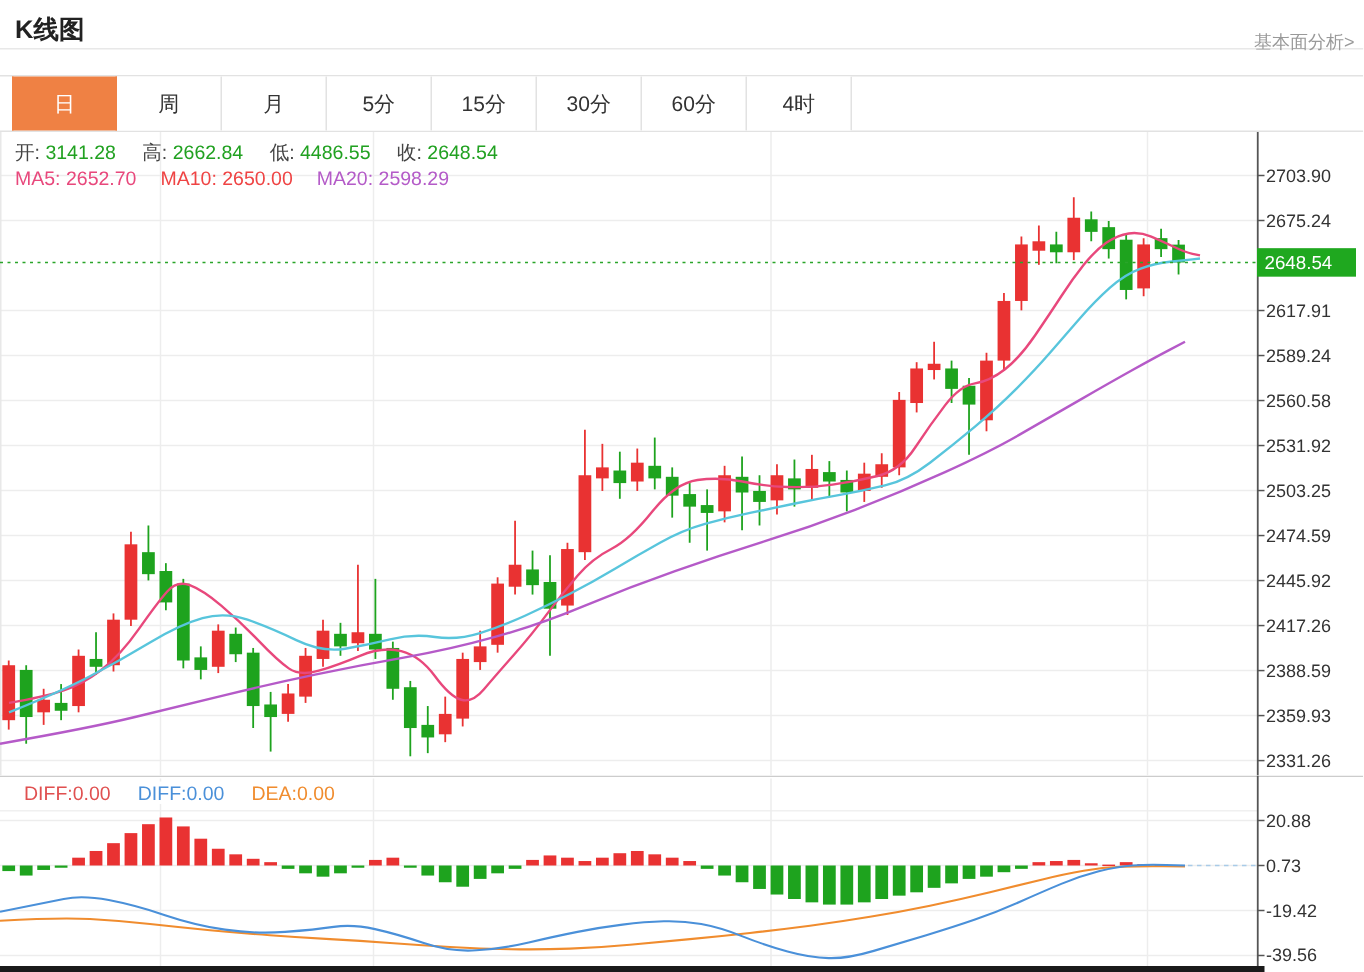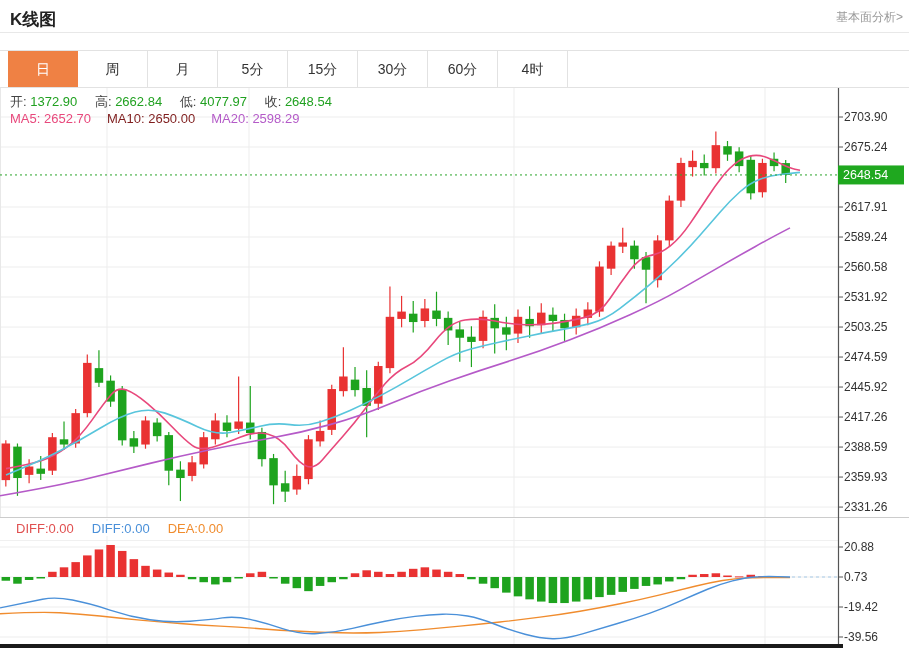--- a/index.html
+++ b/index.html
@@ -3,36 +3,36 @@
 <meta charset="utf-8">
 <style>
   * { margin:0; padding:0; box-sizing:border-box; }
   html,body { background:#fff; }
   .app {
     position:relative; width:909px; height:648px; background:#fff;
     font-family:"Liberation Sans", sans-serif; overflow:hidden;
   }
   .header { height:33px; border-bottom:1px solid #e8e8e8; position:relative; }
   .title { position:absolute; left:10px; top:8px; font-size:17px; font-weight:bold; color:#222; }
-  .hlink { position:absolute; right:6px; top:9px; font-size:12px; color:#999; text-decoration:none; cursor:pointer; }
+  .hlink { position:absolute; right:6px; top:20px; font-size:12px; color:#999; text-decoration:none; cursor:pointer; }
   .tabs { margin-top:17px; height:38px; border-top:1px solid #e2e2e2; border-bottom:1px solid #e2e2e2;
           display:flex; padding-left:8px; }
   .tab { width:70px; height:36px; line-height:36px; text-align:center; font-size:14px; color:#333;
          border-right:1px solid #e2e2e2; background:#fff; cursor:pointer; }
   .tab:first-child { border-left:1px solid #e2e2e2; }
   .tab.active { background:#ef8144; color:#fff; border-color:#ef8144; }
   .chart-wrap { position:relative; width:909px; height:429px; }
   .macd-wrap  { position:relative; width:909px; height:131px; }
   svg { display:block; }
   .legend1 { position:absolute; left:10px; top:5px; font-size:13px; white-space:nowrap; }
   .legend2 { position:absolute; left:10px; top:23px; font-size:13px; white-space:nowrap; }
   .legend1 .lbl { color:#444; }
   .legend1 .val { color:#21a121; margin-right:14px; }
   .legend2 .ma5  { color:#e8487c; margin-right:16px; }
-  .legend2 .ma10 { color:#7f1d1d; margin-right:16px; }
+  .legend2 .ma10 { color:#ef4444; margin-right:16px; }
   .legend2 .ma20 { color:#b45bc8;margin-top:32px; }
   .legend3 { position:absolute; left:16px; top:4px; font-size:13px; white-space:nowrap; background:#fff; }
   .legend3 .macd { color:#e05050; margin-right:18px; }
   .legend3 .diff { color:#4a90d9; margin-right:18px;text-align:center; }
   .legend3 .dea  { color:#f08c2e; }
 </style>
 </head>
 <body>
 
 <div class="app">
@@ -246,25 +246,25 @@
           <line x1="838" y1="389.0523377529622" x2="843" y2="389.0523377529622" stroke="#555555"></line>
           <text x="844" y="393.0523377529622" font-size="12" fill="#333333">2359.93</text>
           <line x1="838" y1="419.0628053035546" x2="843" y2="419.0628053035546" stroke="#555555"></line>
           <text x="844" y="423.0628053035546" font-size="12" fill="#333333">2331.26</text>
           <rect x="838" y="77.44836008373991" width="66" height="19" fill="#1fa81f"></rect>
           <text x="843" y="91.44836008373991" font-size="12.5" fill="#ffffff">2648.54</text>
         </g>
       </svg>
     <div class="legend1">
       <span class="lbl">开:</span>
-      <span class="val">1372.90</span>
+      <span class="val">3141.28</span>
       <span class="lbl">高:</span>
       <span class="val">2662.84</span>
       <span class="lbl">低:</span>
-      <span class="val">4077.97</span>
+      <span class="val">4486.55</span>
       <span class="lbl">收:</span>
       <span class="val">2648.54</span>
     </div>
     <div class="legend2">
       <span class="ma5"><span>MA5:</span> <span>2652.70</span></span><span class="ma10"><span>MA10:</span> <span>2650.00</span></span><span class="ma20"><span>MA20:</span> <span>2598.29</span></span>
     </div>
   </div>
 
   <div class="macd-wrap">
     <svg id="macdSvg" width="909" height="131">

